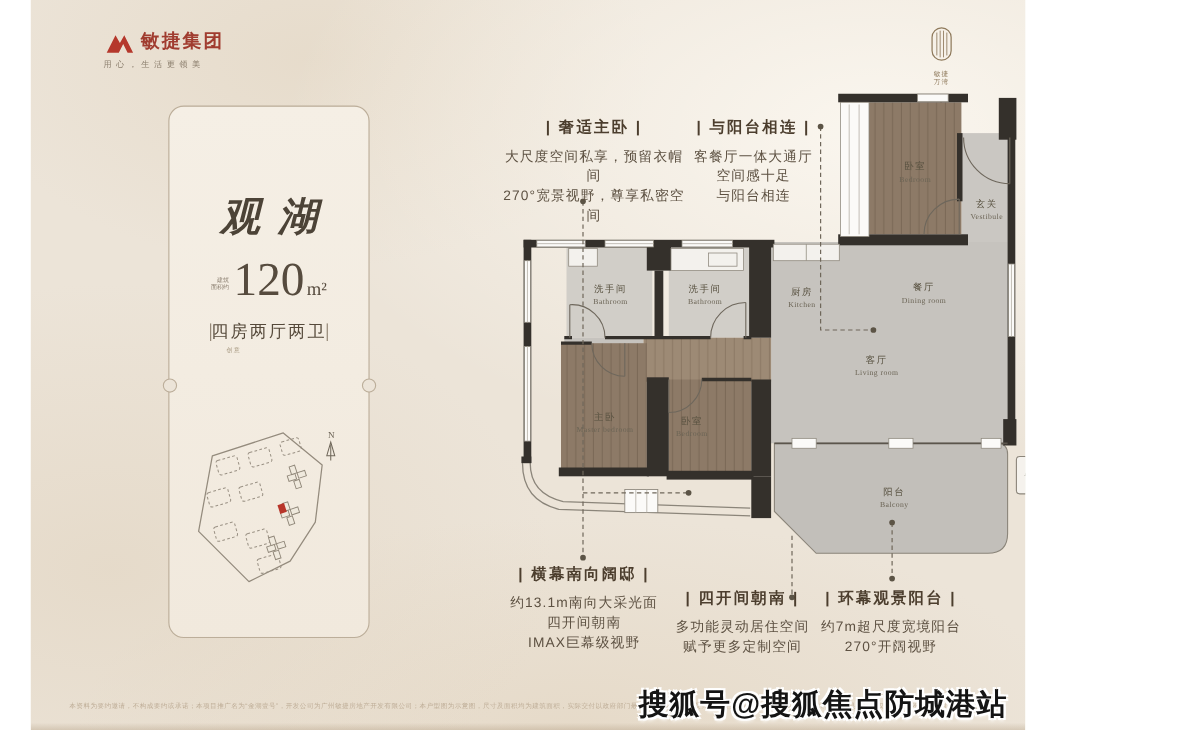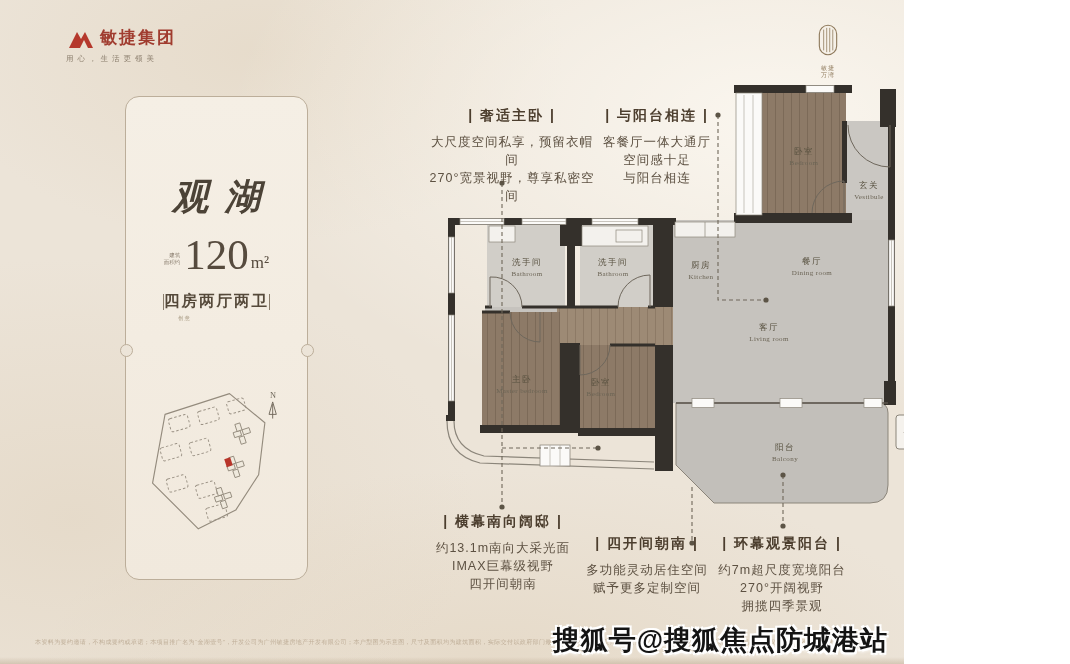--- a/index.html
+++ b/index.html
@@ -3,21 +3,21 @@
 <meta charset="utf-8">
 <style>
   html,body{margin:0;padding:0}
   .page{position:relative;width:904px;height:664px;overflow:hidden;
     font-family:"Liberation Sans","DejaVu Sans",sans-serif;
     background:
       radial-gradient(900px 500px at 85% 18%, rgba(255,252,246,.75), rgba(255,252,246,0) 60%),
       radial-gradient(650px 420px at 8% 78%, rgba(223,209,188,.5), rgba(223,209,188,0) 62%),
       radial-gradient(520px 320px at 28% 8%, rgba(226,213,193,.55), rgba(226,213,193,0) 60%),
       radial-gradient(700px 300px at 55% 100%, rgba(222,206,182,.45), rgba(222,206,182,0) 65%),
-      #ece4d8;}
+      #ece4d8; margin-left: 28px;}
   .page::after{content:"";position:absolute;left:0;right:0;bottom:0;height:7px;
     background:linear-gradient(rgba(170,148,120,0), rgba(170,148,120,.35));}
   
   .brandL{position:absolute;left:66px;top:26px;}
   .brandL .row{display:flex;align-items:flex-end;gap:4px;}
   .brandL .nm{font-size:17px;font-weight:700;color:#a03c2f;letter-spacing:2px;}
   .brandL .tg{margin-top:5px;font-size:7.5px;letter-spacing:4px;color:#8c7f6e;}
   .brandR{position:absolute;right:26px;top:22px;display:flex;align-items:center;gap:7px;flex-direction:column;}
   .brandR .dev{font-size:6px;line-height:7px;color:#8f7a5c;letter-spacing:1px;}
   .brandR .vr{width:1px;height:26px;background:#b6a88e;}
@@ -33,21 +33,21 @@
   .card .title{position:absolute;top:76px;left:0;right:0;text-align:center;
     font-family:"Liberation Serif","DejaVu Serif",serif;font-size:36px;font-weight:700;
     color:#4c4337;letter-spacing:16px;}
   .card .title span{margin-right:-16px;font-style:italic;}
   .card .arearow{position:absolute;top:138px;left:0;right:0;display:flex;justify-content:center;
     align-items:flex-end;color:#564b3e;}
   .card .alabel{font-size:5.5px;line-height:7px;color:#8d8172;margin:0 4px 9px 0;text-align:right;}
   .card .aval{font-family:"Liberation Serif","DejaVu Serif",serif;font-size:43px;line-height:40px;}
   .card .aunit{font-family:"Liberation Serif","DejaVu Serif",serif;font-size:17px;margin:0 0 2px 2px;}
   .card .layoutrow{position:absolute;top:194px;left:0;right:0;display:flex;justify-content:center;
-    align-items:center;gap:0;font-weight:bold;}
+    align-items:center;gap:0;}
   .card .bar{width:1px;height:16px;background:#8a7d6c;}
   .card .ltx{font-family:"Liberation Serif","DejaVu Serif",serif;font-size:15.5px;color:#55493a;letter-spacing:2px;}
   .card .lnote{position:absolute;top:218px;left:52px;font-size:5.5px;color:#a5977f;letter-spacing:1px;}
   .siteplan{position:absolute;left:12px;top:286px;}
   
   .co{position:absolute;text-align:center;}
   .co .t{font-size:14px;font-weight:700;color:#4c3e2e;letter-spacing:2px;margin-bottom:8px;}
   .co .l{font-size:12.5px;line-height:18px;color:#5d5142;letter-spacing:1px;}
   
   .room{position:absolute;transform:translate(-50%,0);text-align:center;white-space:nowrap;}
@@ -348,30 +348,29 @@
   </div>
   <div class="co" style="left:577px;top:107px;width:160px">
     <div class="t">| 与阳台相连 |</div>
     <div class="l">客餐厅一体大通厅</div>
     <div class="l">空间感十足</div>
     <div class="l">与阳台相连</div>
   </div>
   <div class="co" style="left:417px;top:513px;width:172px">
     <div class="t">| 横幕南向阔邸 |</div>
     <div class="l">约13.1m南向大采光面</div>
+    <div class="l">四开间朝南</div>
     <div class="l">IMAX巨幕级视野</div>
-    <div class="l">四开间朝南</div>
   </div>
   <div class="co" style="left:564px;top:535px;width:166px">
     <div class="t">| 四开间朝南 |</div>
     <div class="l">多功能灵动居住空间</div>
     <div class="l">赋予更多定制空间</div>
   </div>
   <div class="co" style="left:696px;top:535px;width:172px">
     <div class="t">| 环幕观景阳台 |</div>
     <div class="l">约7m超尺度宽境阳台</div>
     <div class="l">270°开阔视野</div>
-    <div class="l">拥揽四季景观</div>
   </div>
 
   <div class="disclaimer">本资料为要约邀请，不构成要约或承诺；本项目推广名为“金湖壹号”，开发公司为广州敏捷房地产开发有限公司；本户型图为示意图，尺寸及面积均为建筑面积，实际交付以政府部门最终批准的规划文件及商品房买卖合同约定为准；本资料所示装修、家具、陈设仅为示意，不作为交付标准；不排除因政府规划、规定及开发商未能控制的原因而发生变化，敬请留意最新资料；详情请咨询营销中心。</div>
   <div class="watermark">搜狐号@搜狐焦点防城港站</div>
 </div>
 
 </body></html>

